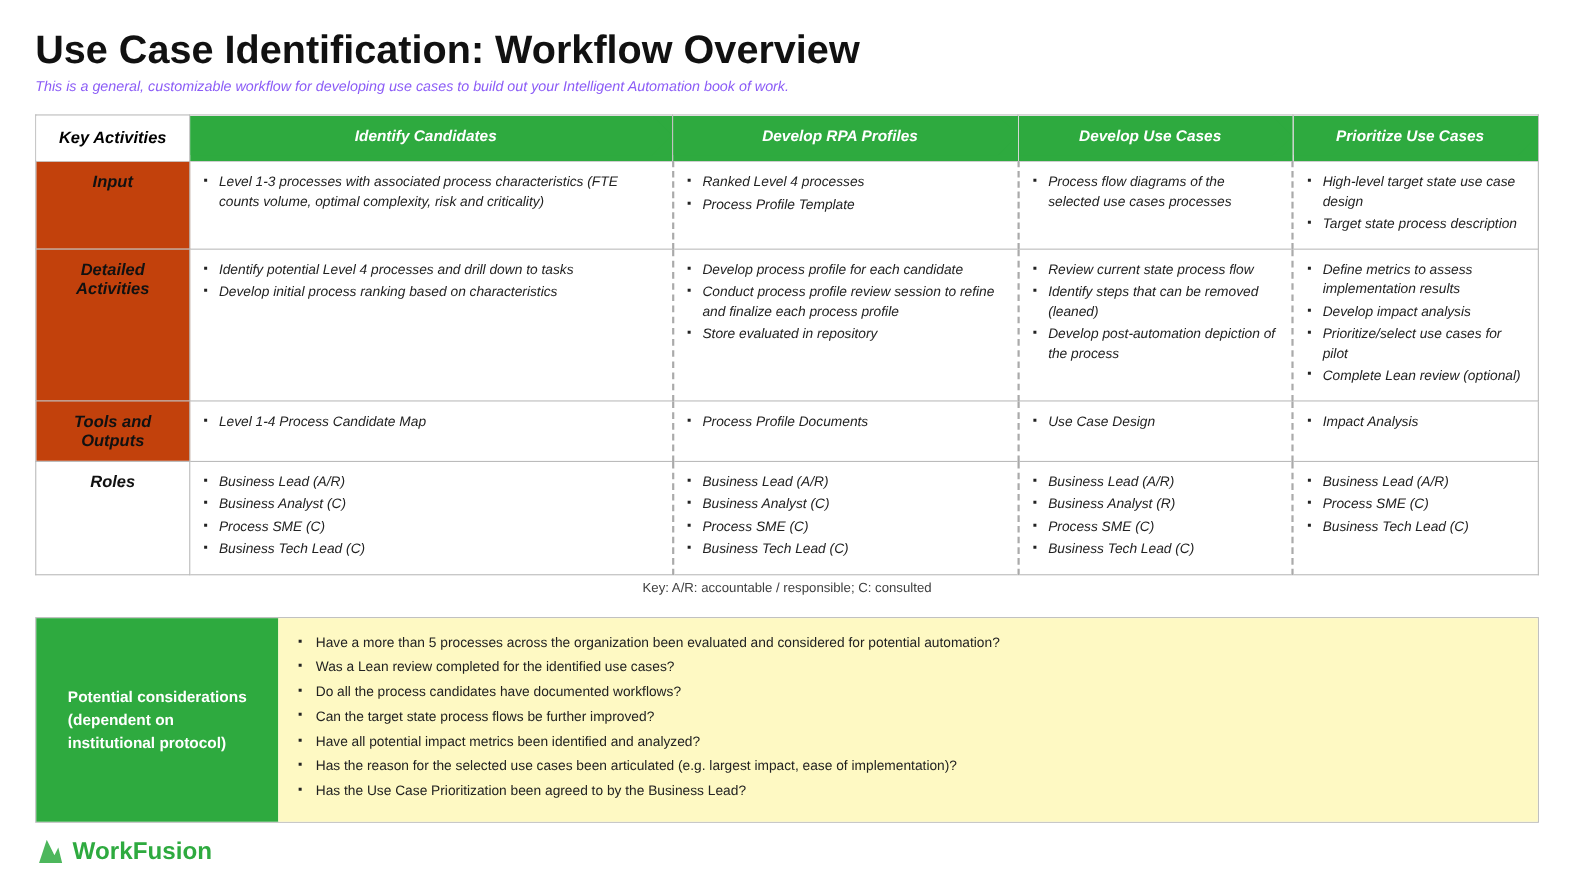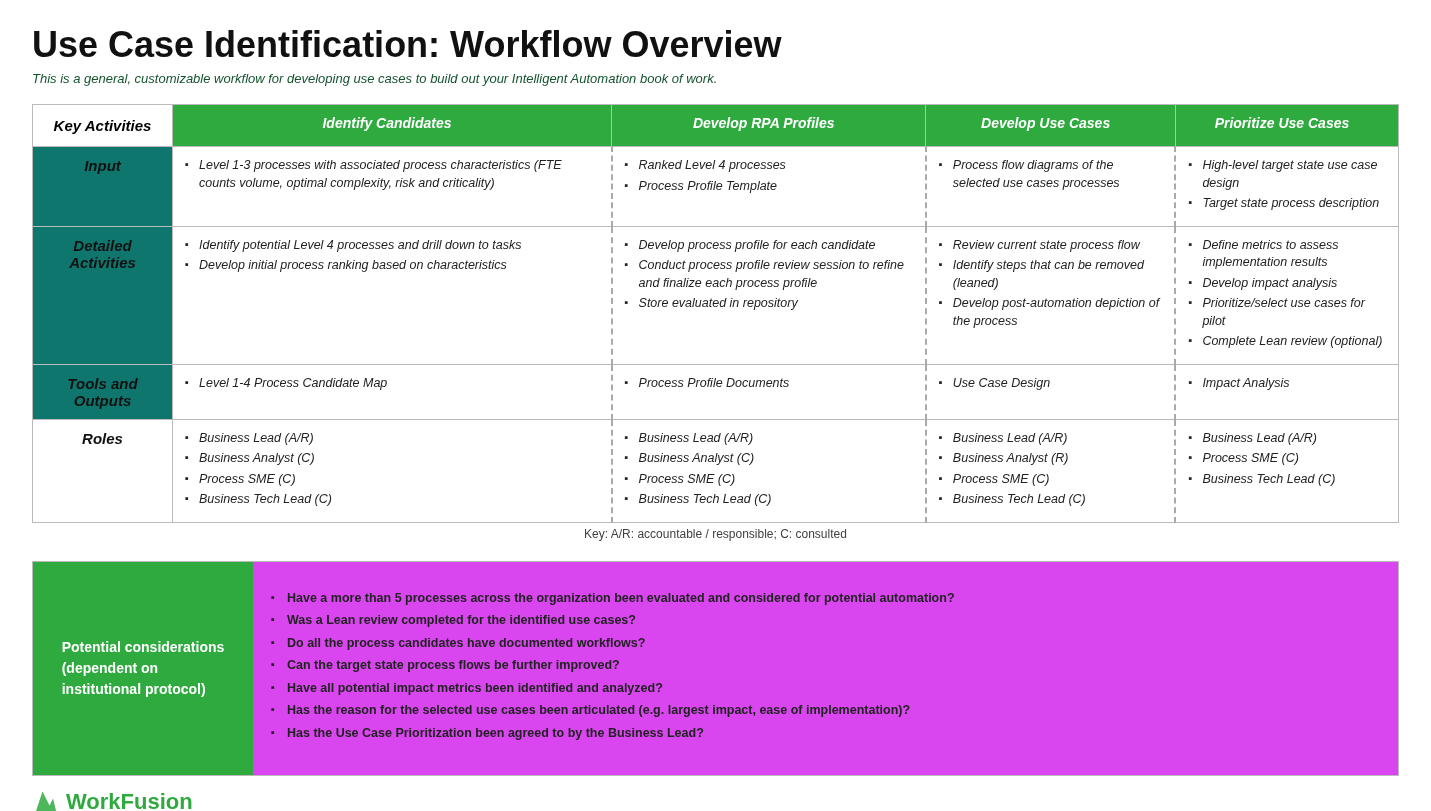--- a/index.html
+++ b/index.html
@@ -15,21 +15,21 @@
     h1 {
       font-size: 36px;
       font-weight: 900;
       color: #111;
       margin-bottom: 6px;
       line-height: 1.15;
     }
     .subtitle {
       font-style: italic;
       font-size: 13px;
-      color: #14532d;
+      color: #8b5cf6;
       margin-bottom: 18px;
     }
     .main-table {
       width: 100%;
       border-collapse: collapse;
       border: 1.5px solid #bbb;
     }
     .main-table td, .main-table th {
       border: 1.5px solid #bbb;
       vertical-align: top;
@@ -70,21 +70,21 @@
       font-size: 14px;
       color: #fff;
       text-align: center;
     }
     .header-row th.arrow-header {
       padding: 0;
       overflow: hidden;
     }
     
     .row-label {
-      background: #0f766e;
+      background: #c2410c;
       font-weight: bold;
       font-size: 15px;
       text-align: center;
       vertical-align: middle;
       color: #111;
       min-width: 140px;
       width: 140px;
     }
     
     .content-cell {
@@ -132,24 +132,23 @@
       font-size: 14px;
       display: flex;
       align-items: center;
       justify-content: center;
       width: 220px;
       min-width: 220px;
       padding: 16px 12px;
       line-height: 1.5;
     }
     .considerations-content {
-      background: #d946ef;
+      background: #fef9c3;
       flex: 1;
-      padding: 28px 18px;
-      font-weight: bold;
+      padding: 14px 18px;
     }
     .considerations-content ul {
       list-style: none;
       padding: 0;
       margin: 0;
     }
     .considerations-content ul li {
       padding-left: 16px;
       position: relative;
       margin-bottom: 5px;

